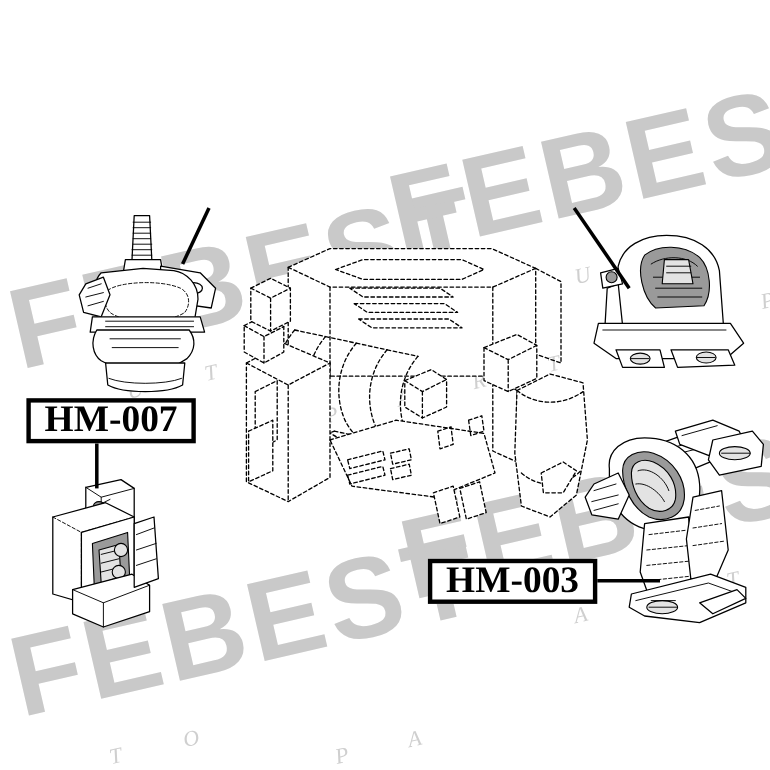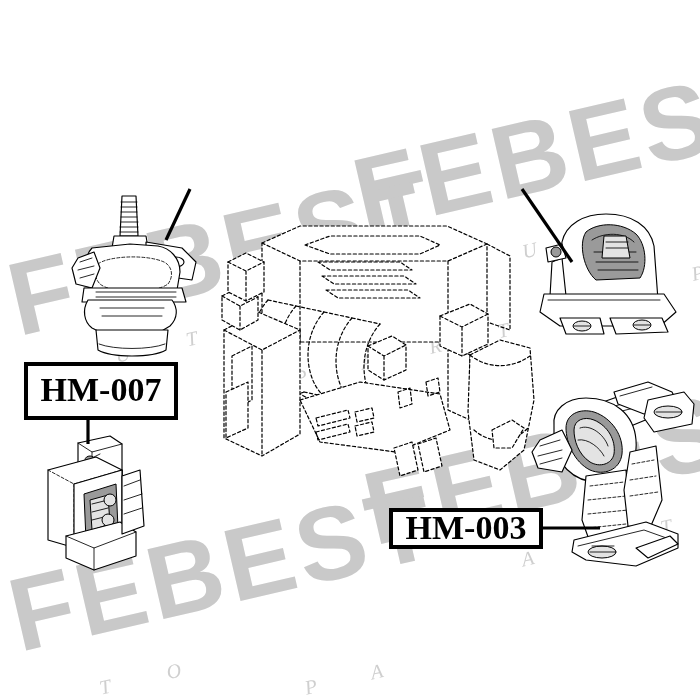--- a/index.html
+++ b/index.html
@@ -295,21 +295,21 @@
       <line class="leader" x1="190" y1="189" x2="166" y2="240"></line>
       <line class="leader" x1="522" y1="189" x2="572" y2="262"></line>
       <line class="leader" x1="88" y1="403" x2="88" y2="444"></line>
       <line class="leader" x1="527" y1="528" x2="600" y2="528"></line>
     </g>
 
   </svg>
 
 
 
-  <div class="callout-box" style="left:24px; top:362px; width:154px; height:58px;">
+  <div class="callout-box" style="left:24px; top:362px; width:154px; height:41px;">
     <span>HM-007</span>
   </div>
 
   <div class="callout-box" style="left:375px; top:508px; width:154px; height:41px;margin-left:14px;">
     <span>HM-003</span>
   </div>
 
 </div>
 
 </body></html>

